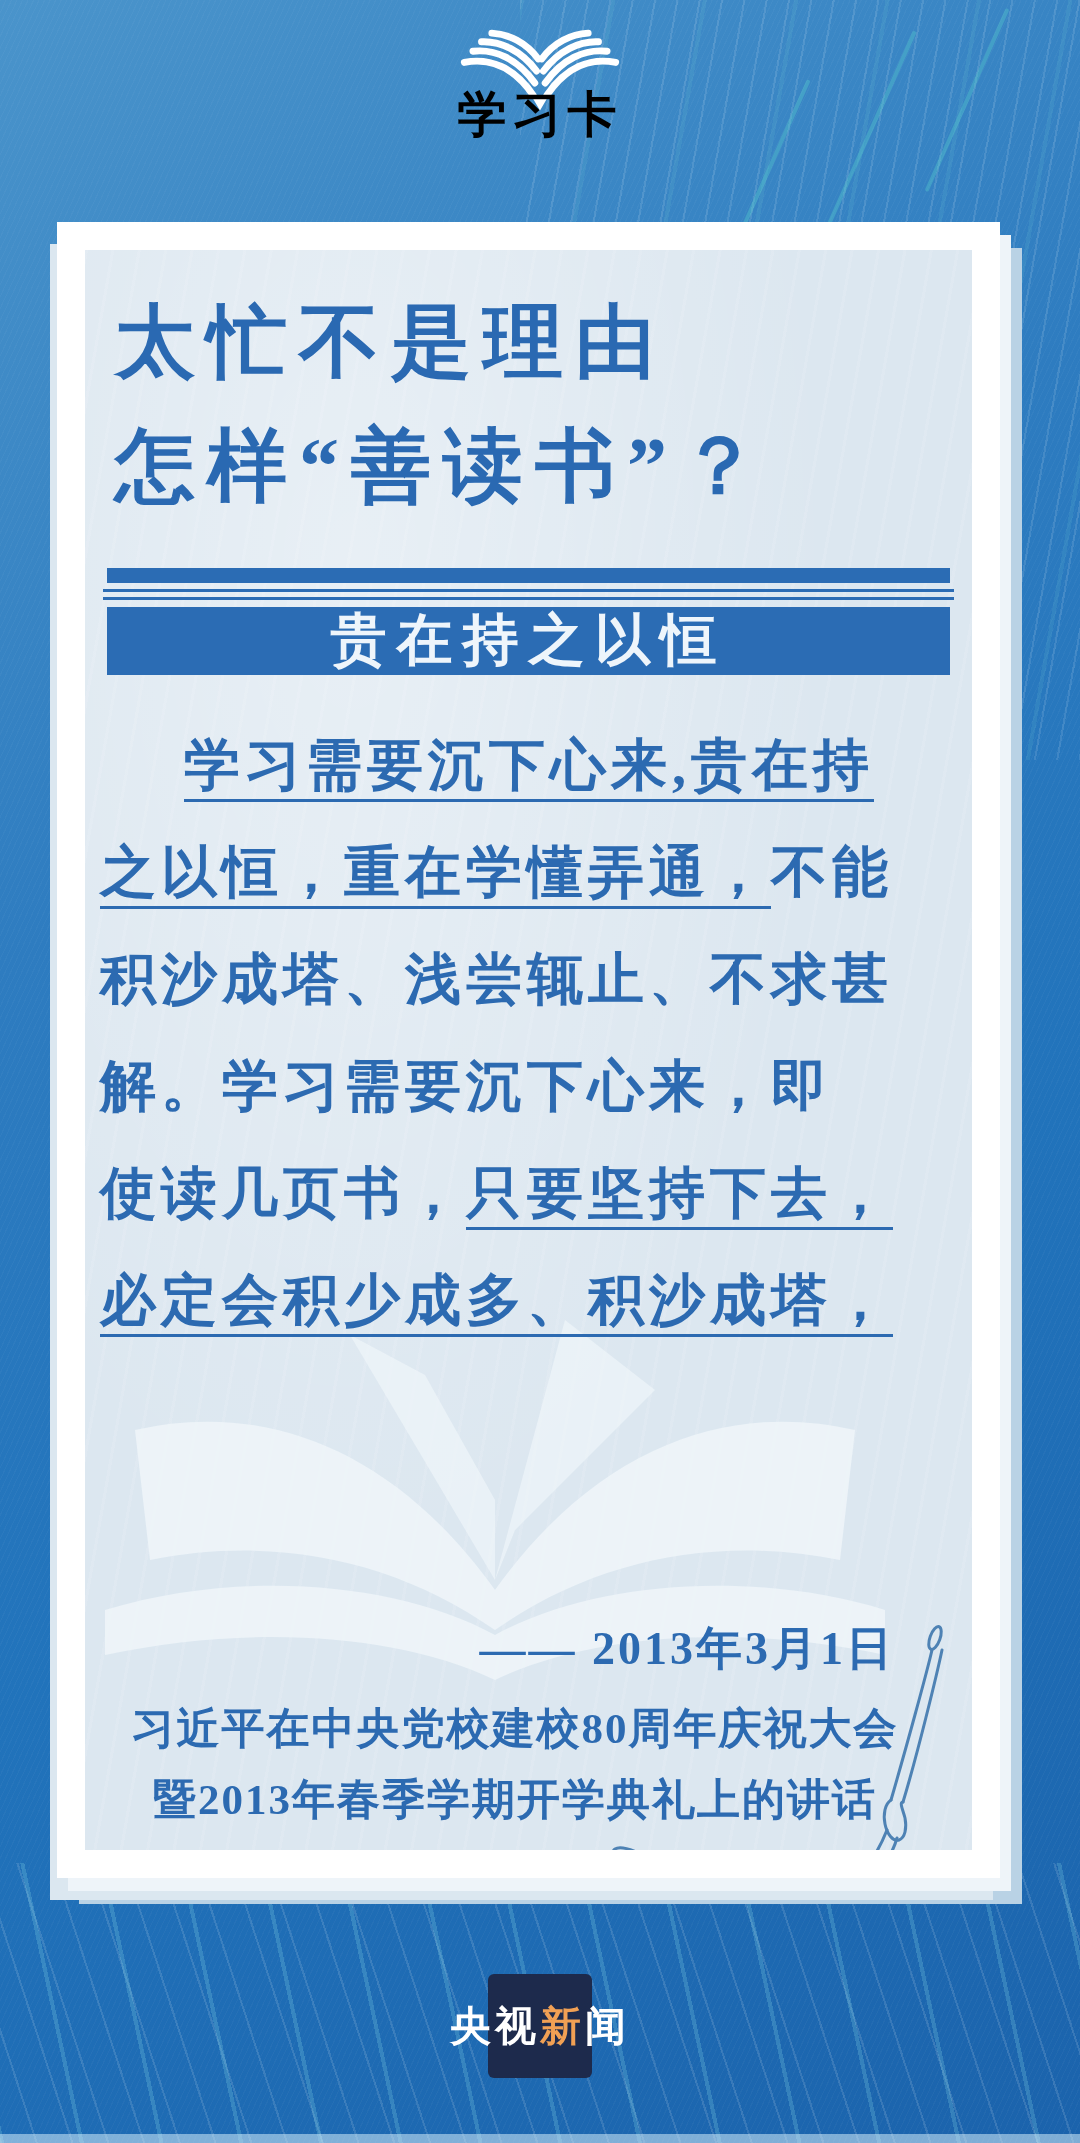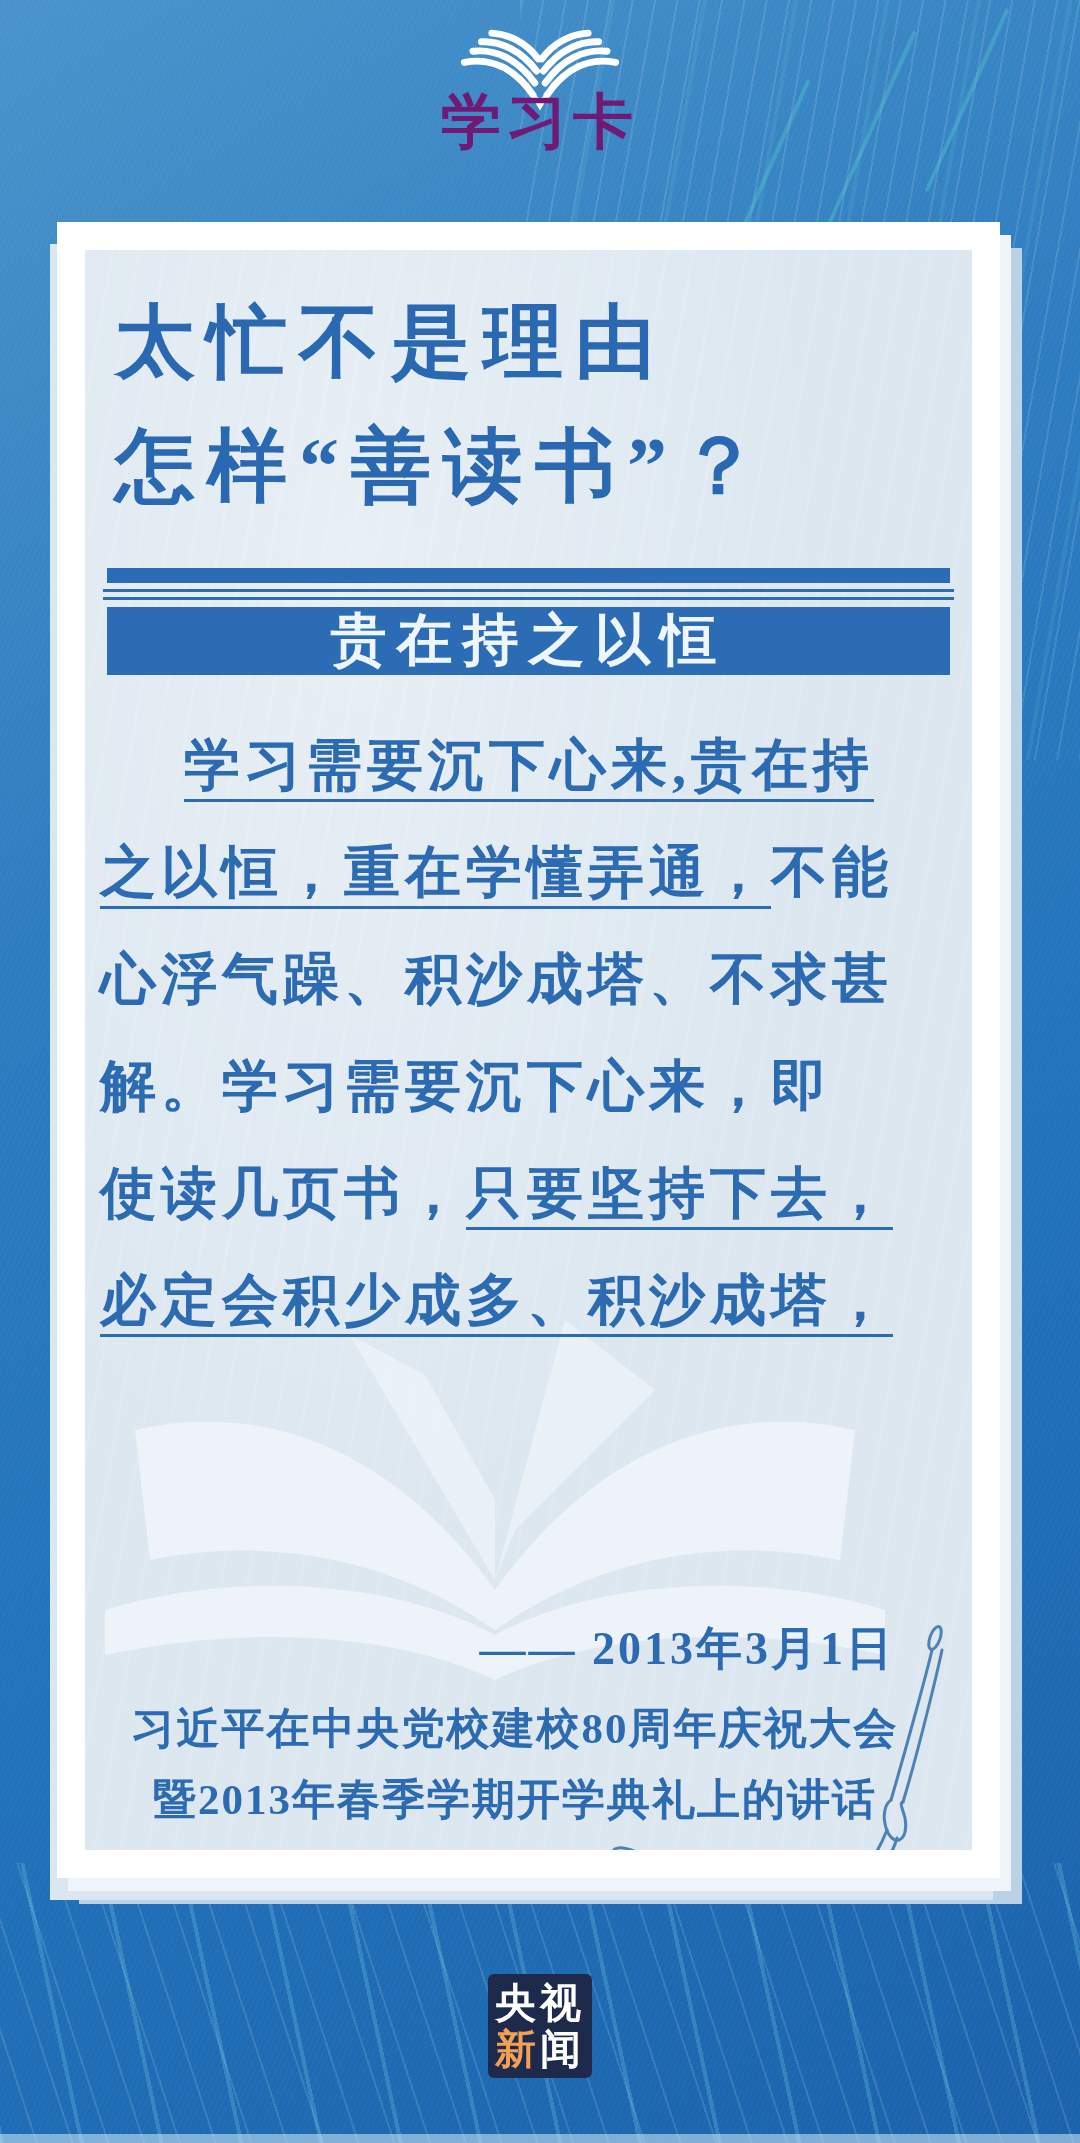--- a/index.html
+++ b/index.html
@@ -24,21 +24,21 @@
   .bg-bottom-band{position:absolute;bottom:0;left:0;width:1080px;height:9px;background:rgba(210,235,248,.55);}
   .teal-line{position:absolute;width:4px;background:rgba(90,210,205,.35);border-radius:2px;}
   .tl1{height:230px;left:760px;top:70px;transform:rotate(24deg);}
   .tl2{height:260px;left:860px;top:20px;transform:rotate(24deg);}
   .tl3{height:200px;left:965px;top:0px;transform:rotate(24deg);}
 
   
   .header{position:absolute;top:0;left:0;width:1080px;height:220px;text-align:center;}
   .book-logo{position:absolute;left:450px;top:28px;width:180px;height:86px;}
   .header-title{position:absolute;left:0;top:82px;width:1080px;text-align:center;
-    color:#701a75;font-size:60px;font-weight:700;letter-spacing:6px;}
+    color:#000000;font-size:49px;font-weight:700;letter-spacing:6px;}
 
   
   .card-stack{position:absolute;left:57px;top:222px;width:943px;height:1656px;}
   .s2{transform:translate(22px,26px);background:#b9d2e5;}
   .s1{transform:translate(11px,13px);background:#eef4f9;}
   .s3{transform:translate(-7px,22px);background:#dbe7f0;}
   .card{position:absolute;left:57px;top:222px;width:943px;height:1656px;background:#ffffff;}
   .paper{position:absolute;inset:28px;background:#dce7f0;overflow:hidden;
     background-image:
       radial-gradient(ellipse at 30% 20%,rgba(255,255,255,.35) 0%,rgba(255,255,255,0) 55%),
@@ -60,21 +60,21 @@
     text-decoration-color:#2c6ab1;}
   .watermark{position:absolute;left:10px;top:1030px;width:800px;height:430px;opacity:.85;}
   .attribution{position:absolute;right:67px;top:1368px;width:780px;color:#2c6ab1;text-align:center;}
   .attr-date{font-size:46px;font-weight:600;text-align:right;padding-right:10px;
     letter-spacing:3px;margin-bottom:21px;white-space:nowrap;}
   .attr-line{font-size:43px;line-height:56px;letter-spacing:2px;font-weight:600;white-space:nowrap;margin-top:15px;}
   .brush{position:absolute;left:520px;top:1372px;width:380px;height:275px;}
 
   
   .footer-logo{position:absolute;left:488px;top:1974px;width:104px;height:104px;background:#1d2a4c;
-    border-radius:6px;display:flex;flex-direction:column;align-items:center;justify-content:center;
+    border-radius:6px;display:flex;flex-direction:row;align-items:center;justify-content:center;
     font-family:"Liberation Sans","DejaVu Sans",sans-serif;}
   .logo-row{color:#ffffff;font-size:41px;font-weight:700;line-height:46px;letter-spacing:4px;white-space:nowrap;}
   .logo-row .accent{color:#f1a054;}
 </style>
 </head>
 <body>
 
 <div class="bg-noise"></div>
 <div class="bg-streaks-tr"></div>
 <div class="bg-streaks-bl"></div>
@@ -120,21 +120,21 @@
       <div>怎样“善读书”？</div>
     </div>
 
     <div class="rule-thick"></div>
     <div class="rule-thin-pair"></div>
     <div class="banner">贵在持之以恒</div>
 
     <div class="body-text">
         <div class="body-line"><span class="u">学习需要沉下心来,贵在持</span></div>
         <div class="body-line"><span class="u">之以恒，重在学懂弄通，</span><span>不能</span></div>
-        <div class="body-line"><span>心浮气躁、积沙成塔、不求甚</span></div>
+        <div class="body-line"><span>积沙成塔、浅尝辄止、不求甚</span></div>
         <div class="body-line"><span>解。学习需要沉下心来，即</span></div>
         <div class="body-line"><span>使读几页书，</span><span class="u">只要坚持下去，</span></div>
         <div class="body-line"><span class="u">必定会积少成多、积沙成塔，</span></div>
       </div>
 
     <div class="attribution">
       <div class="attr-date">—— 2013年3月1日</div>
       <div class="attr-line">习近平在中央党校建校80周年庆祝大会</div>
       <div class="attr-line">暨2013年春季学期开学典礼上的讲话</div>
     </div>

